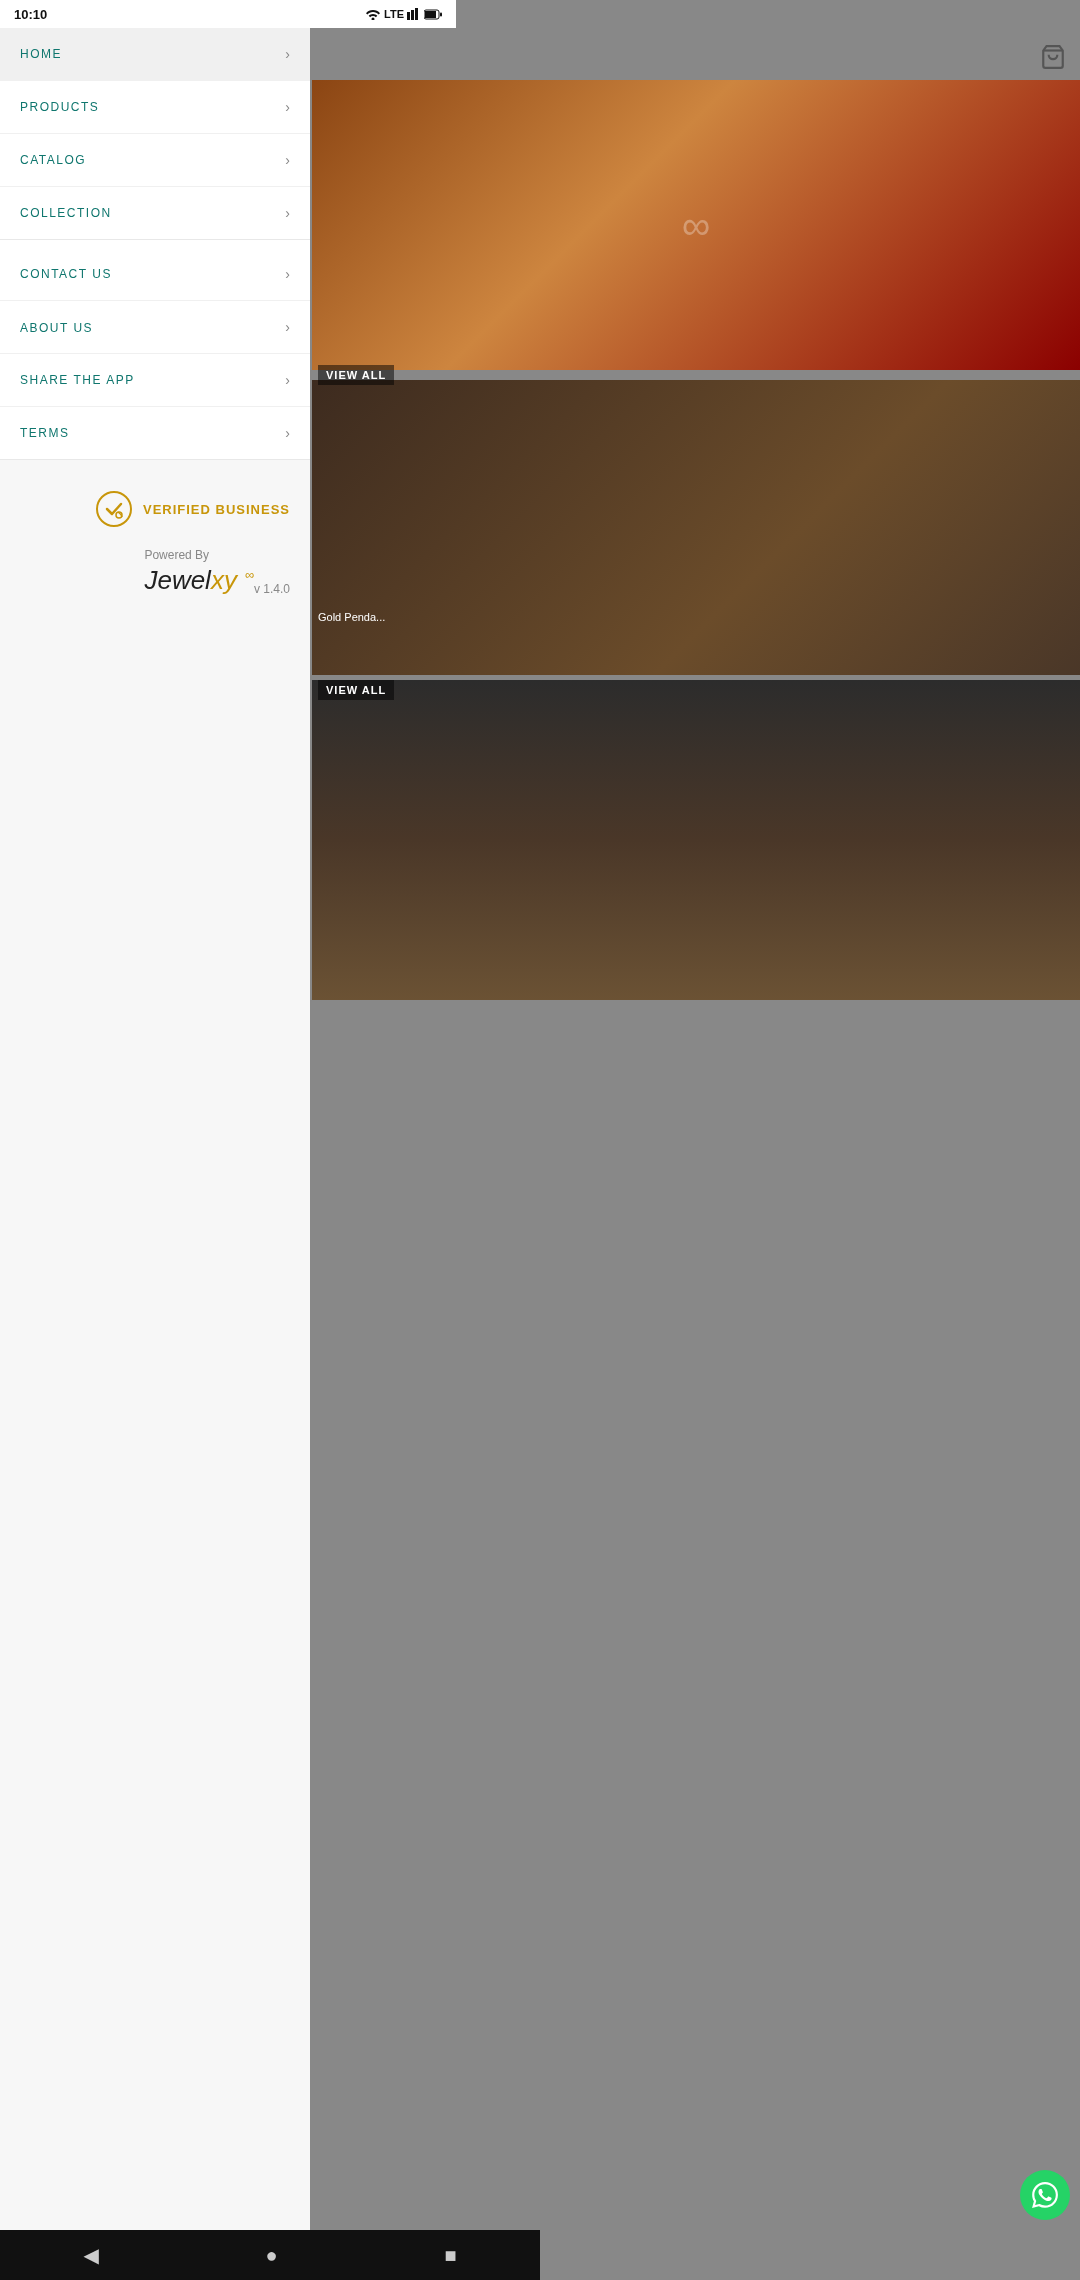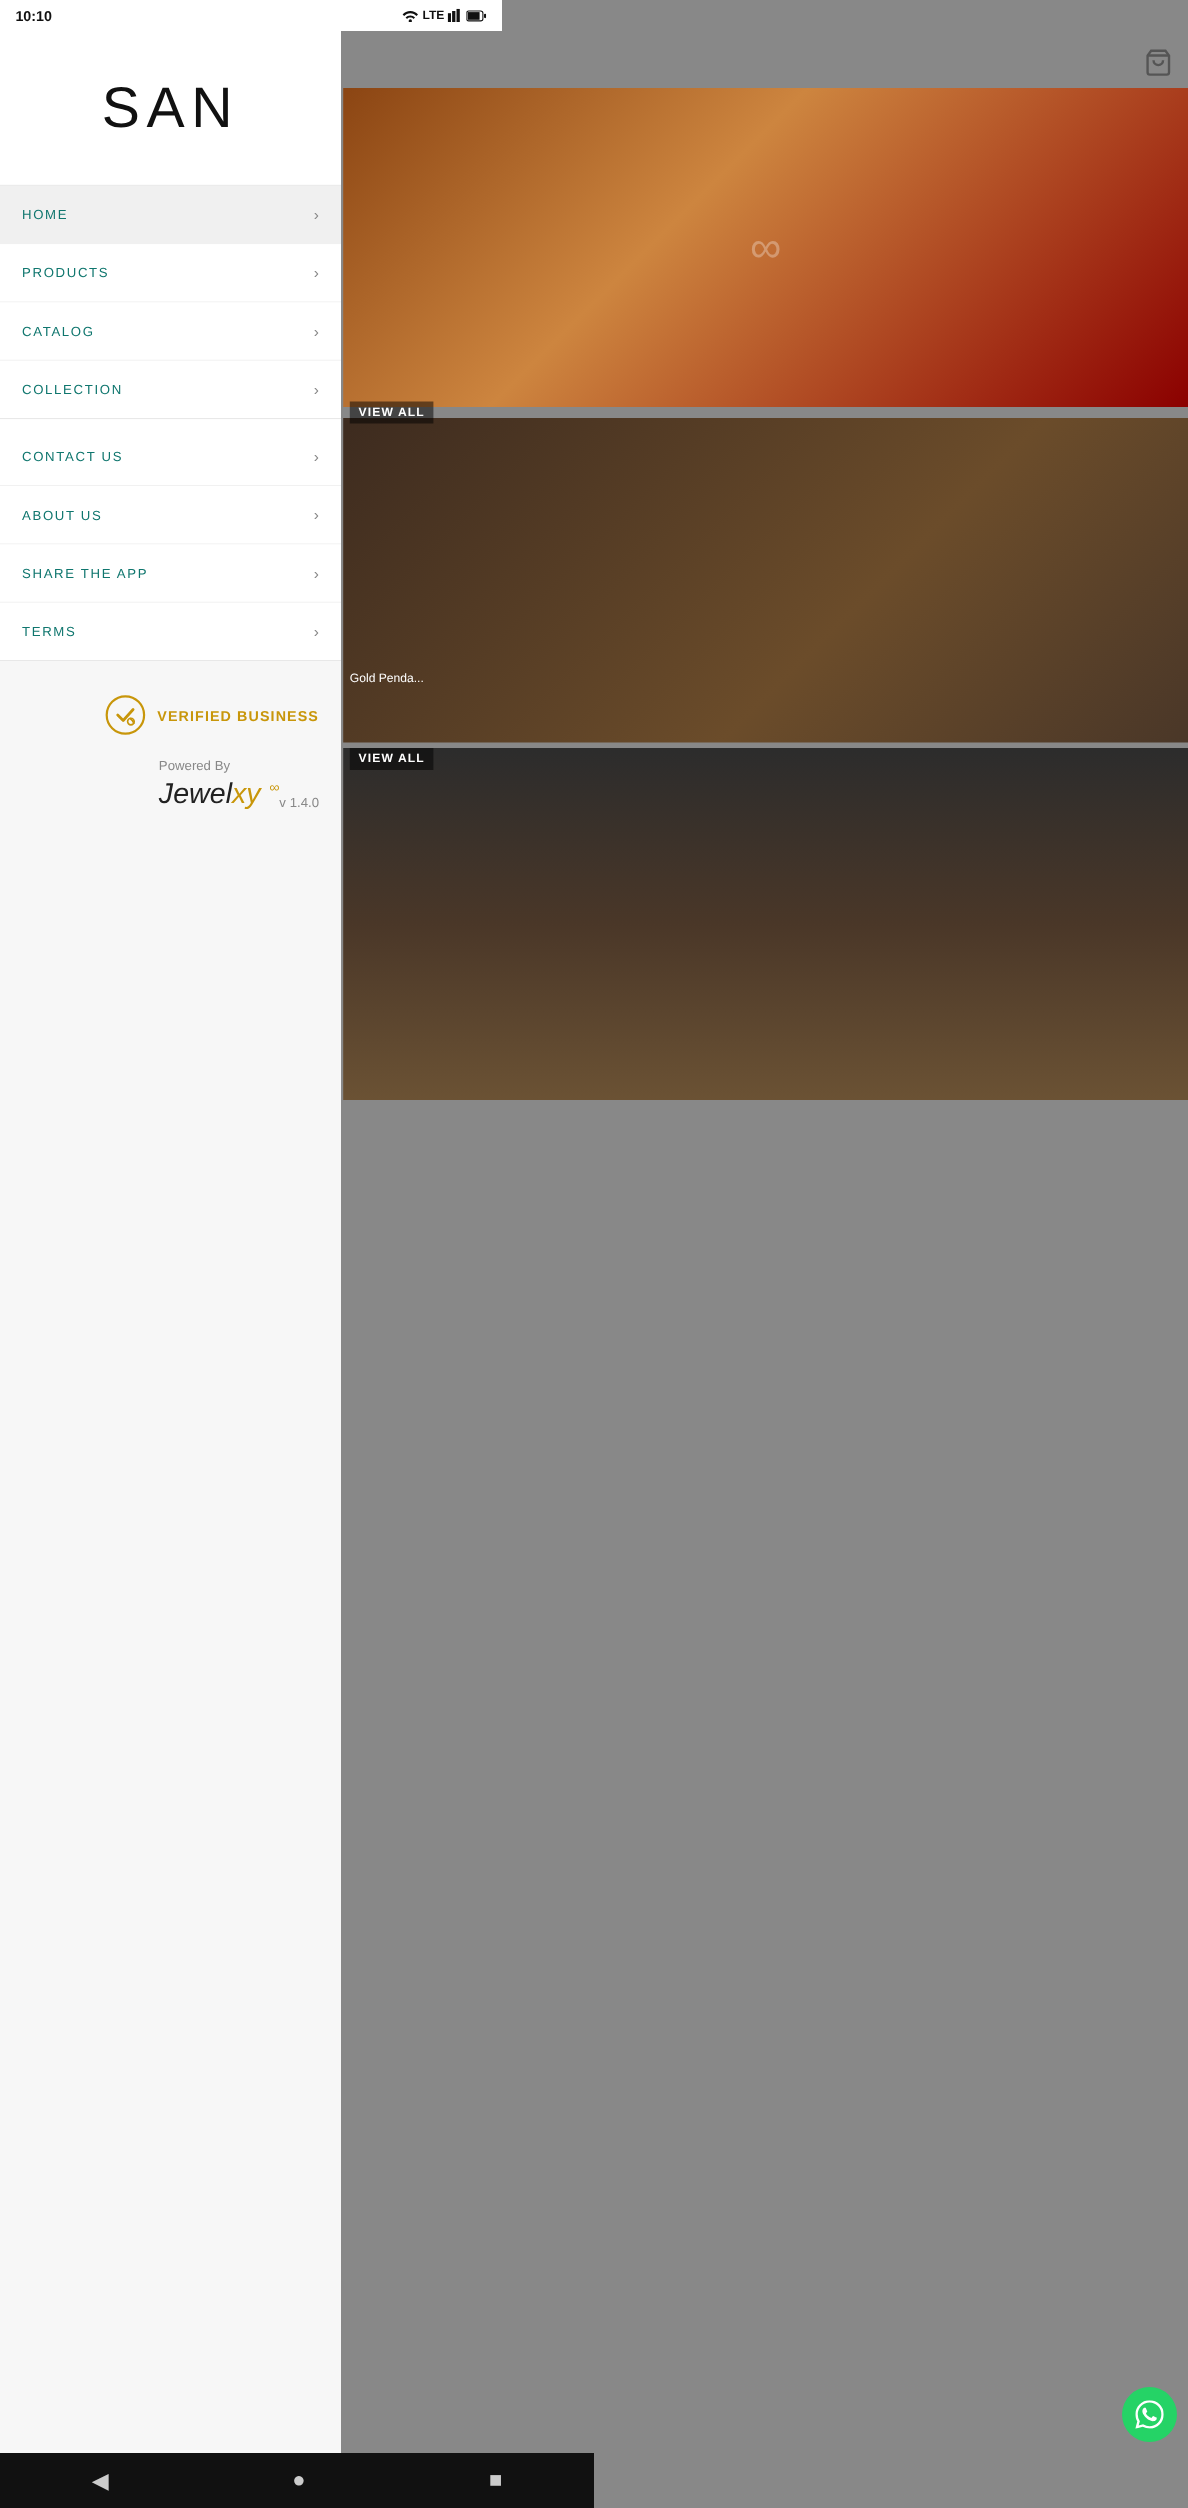--- a/index.html
+++ b/index.html
@@ -326,23 +326,20 @@
     <svg width="26" height="26" viewBox="0 0 24 24" fill="none" stroke="#555" stroke-width="2">
       <path d="M6 2L3 6v14a2 2 0 002 2h14a2 2 0 002-2V6l-3-4z"></path>
       <line x1="3" y1="6" x2="21" y2="6"></line>
       <path d="M16 10a4 4 0 01-8 0"></path>
     </svg>
   </button>
 </div>
 
 <div class="drawer">
 
-  <div class="logo-area">
-    <div class="logo-text">SAN</div>
-  </div>
 
   <div class="nav-section">
     <div class="nav-item">
       <span class="nav-item-label">HOME</span>
       <span class="chevron-icon">›</span>
     </div>
     <div class="nav-item" style="background:#fff;">
       <span class="nav-item-label">PRODUCTS</span>
       <span class="chevron-icon">›</span>
     </div>

